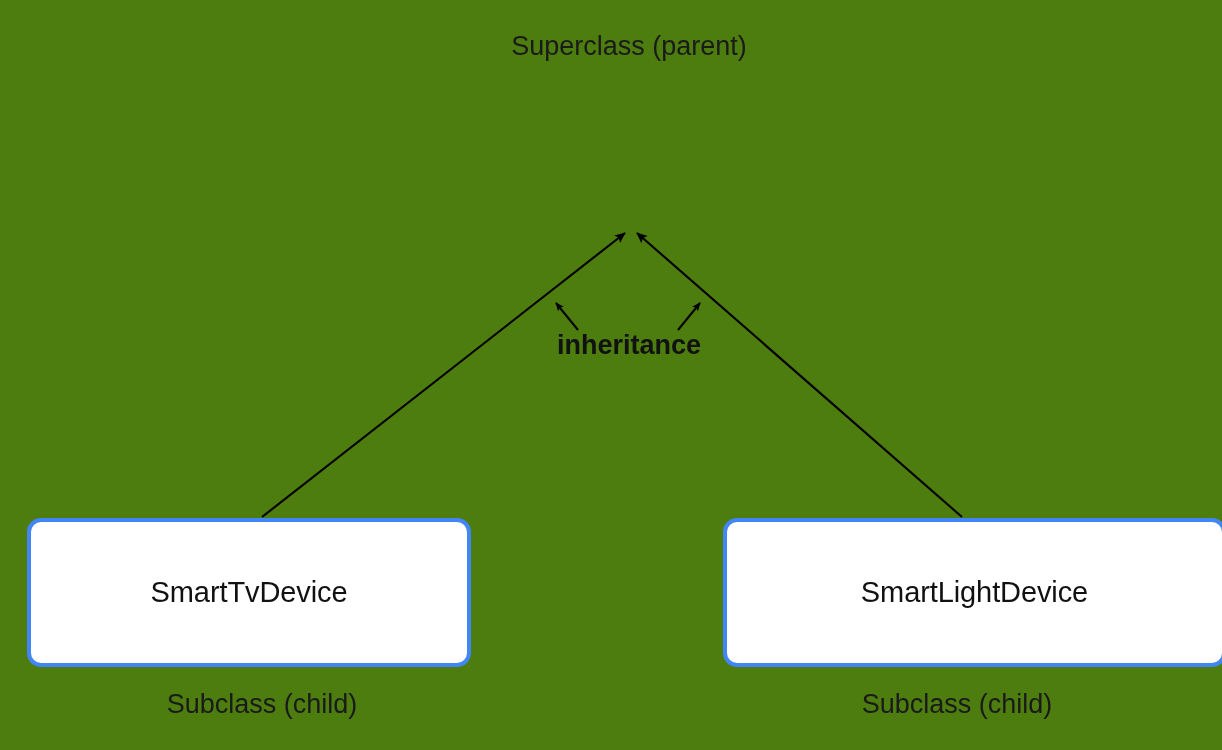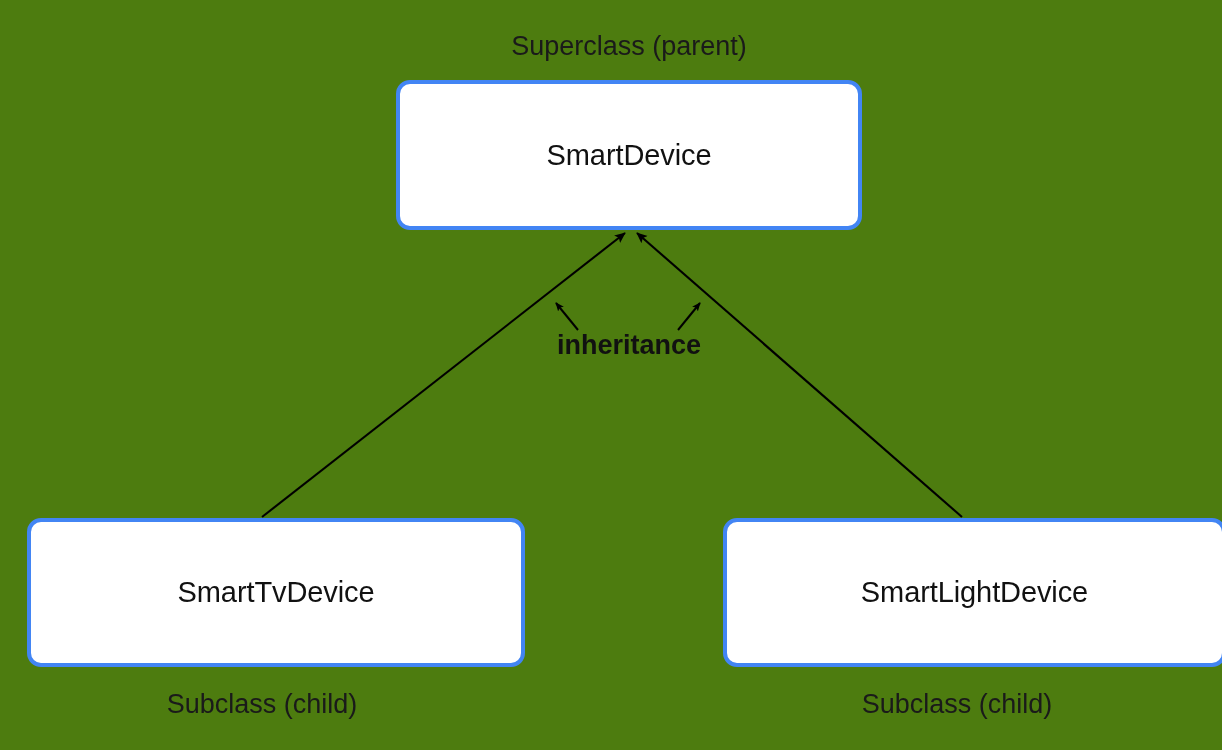--- a/index.html
+++ b/index.html
@@ -58,21 +58,21 @@
     position: absolute;
     left: 0;
     top: 0;
     width: 1222px;
     height: 750px;
     pointer-events: none;
   }
 
   
   #box-superclass   { left: 396px; top: 80px;  width: 466px; height: 150px; }
-  #box-subclass-tv  { left: 27px;  top: 518px; width: 498px; height: 149px; }
+  #box-subclass-tv  { left: 27px;  top: 518px; width: 444px; height: 149px; }
   #box-subclass-lt  { left: 723px; top: 518px; width: 503px; height: 149px; }
 
   #caption-superclass { left: 629px; top: 33px; }
   #caption-subclass-tv { left: 262px; top: 691px; }
   #caption-subclass-lt { left: 957px; top: 691px; }
 
   #label-inheritance { left: 629px; top: 332px; }
 </style>
 </head>
 <body>
@@ -93,23 +93,20 @@
 
     <line x1="962" y1="517" x2="637" y2="233" stroke="#000000" stroke-width="2.1" marker-end="url(#arrowhead-main)"></line>
 
     <line x1="578" y1="330" x2="556" y2="303" stroke="#000000" stroke-width="2" marker-end="url(#arrowhead-small)"></line>
 
     <line x1="678" y1="330" x2="700" y2="303" stroke="#000000" stroke-width="2" marker-end="url(#arrowhead-small)"></line>
   </svg>
 
   <div class="caption" id="caption-superclass">Superclass (parent)</div>
 
-  <div class="class-box" id="box-superclass">
-    <span class="class-box-label">SmartDevice</span>
-  </div>
 
   <div class="edge-label" id="label-inheritance">inheritance</div>
 
   <div class="class-box" id="box-subclass-tv">
     <span class="class-box-label">SmartTvDevice</span>
   </div>
 
   <div class="caption" id="caption-subclass-tv">Subclass (child)</div>
 
   <div class="class-box" id="box-subclass-lt">

